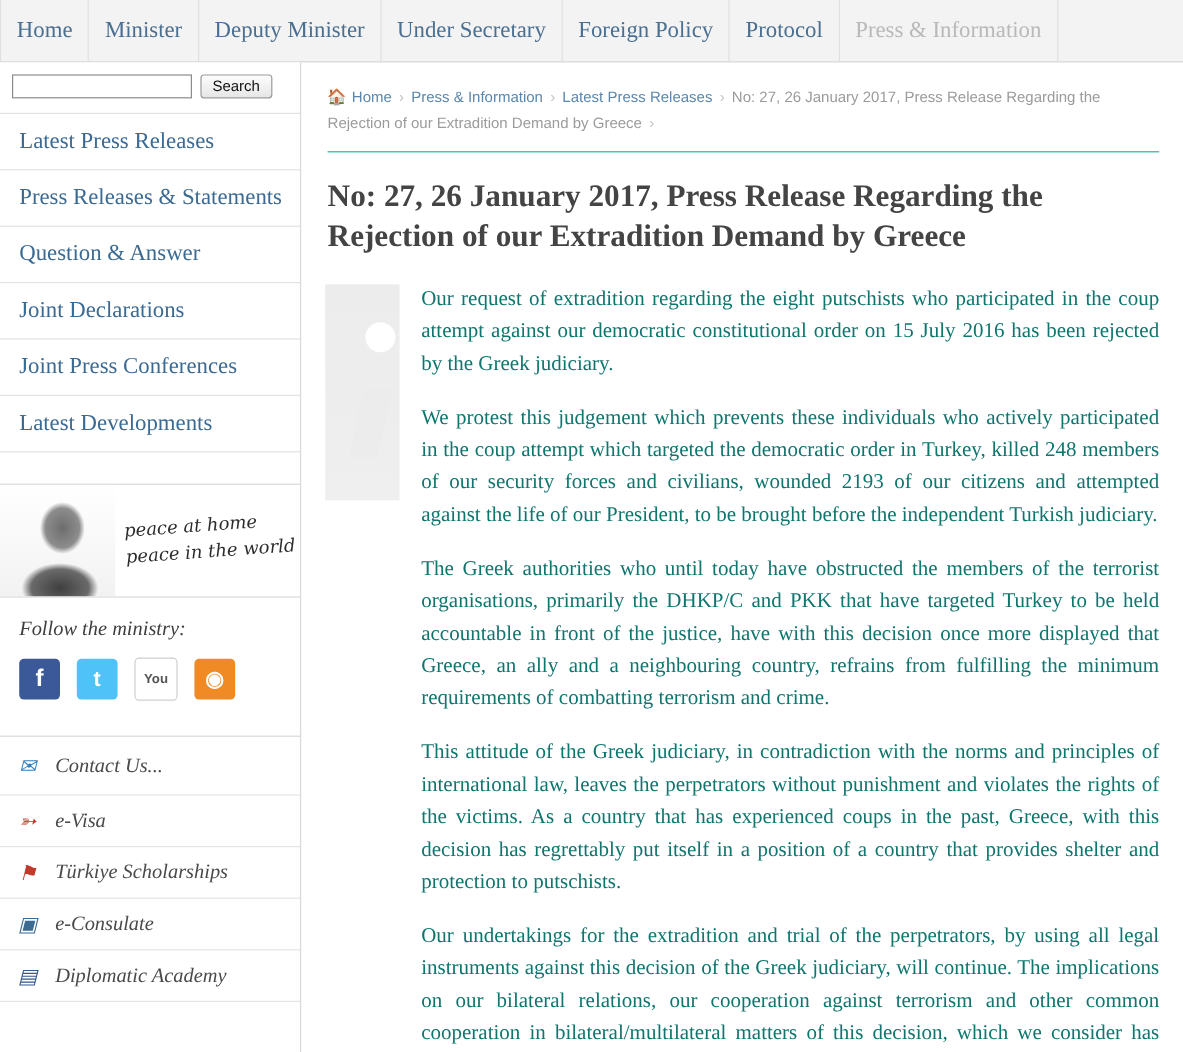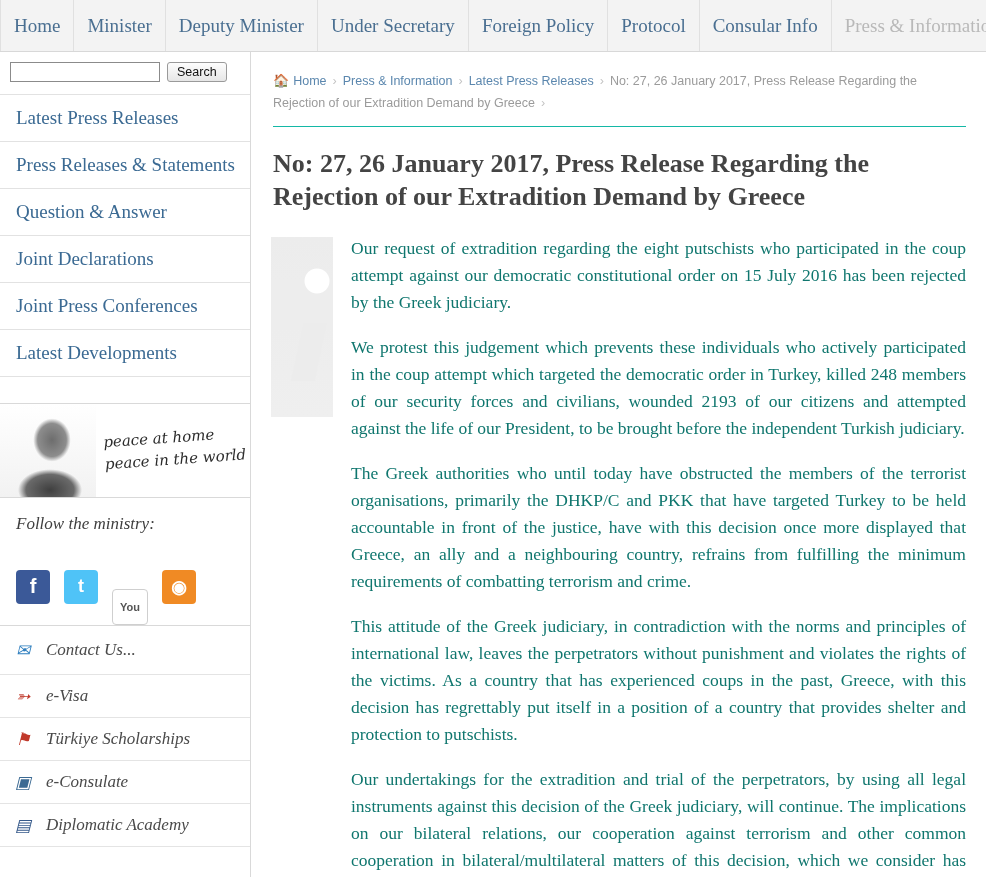--- a/index.html
+++ b/index.html
@@ -122,21 +122,21 @@
     font-family: "DejaVu Serif", serif;
     font-style: italic;
     font-size: 15px;
     line-height: 22px;
     color: #2c2c2c;
     transform: rotate(-4deg);
   }
 
   
   #follow-box {
-    padding: 16px 0 0 16px;
+    padding: 16px 0 29px 16px;
     border-bottom: 1px solid #d9d9d9;
   }
   #follow-label {
     font-size: 17px;
     font-style: italic;
     color: #3e3e3e;
     margin-bottom: 14px;
   }
   #social-row { display: flex; gap: 14px; align-items: center; }
   .social {
@@ -144,21 +144,21 @@
     border-radius: 4px;
     display: flex; align-items: center; justify-content: center;
     color: #fff;
     font-family: "Liberation Sans", sans-serif;
     font-weight: bold;
     font-size: 20px;
     cursor: pointer;
   }
   .s-fb { background: #3b5998; }
   .s-tw { background: #4fc3f7; font-size: 18px; }
-  .s-yt { background: #ffffff; border: 1px solid #cfcfcf; color: #555; font-size: 11px; margin-top: 41px; }
+  .s-yt { background: #ffffff; border: 1px solid #cfcfcf; color: #555; font-size: 11px; }
   .s-rss { background: #f08a24; font-size: 18px; }
 
   
   .svc {
     display: flex;
     align-items: center;
     gap: 10px;
     padding: 9px 0 9px 10px;
     border-bottom: 1px solid #e4e4e4;
     font-size: 17px;
@@ -252,21 +252,20 @@
 </head>
 <body>
 
 <div id="topnav">
   <div class="nav-item">Home</div>
   <div class="nav-item">Minister</div>
   <div class="nav-item">Deputy Minister</div>
   <div class="nav-item">Under Secretary</div>
   <div class="nav-item">Foreign Policy</div>
   <div class="nav-item">Protocol</div>
-  <div class="nav-item">Consular Info</div>
   <div class="nav-item dim">Press &amp; Information</div>
 
 </div>
 
 <div id="wrap">
 
   <div id="sidebar">
 
     <div id="search-row">
       <input id="search-input" type="text" placeholder="" style="">

